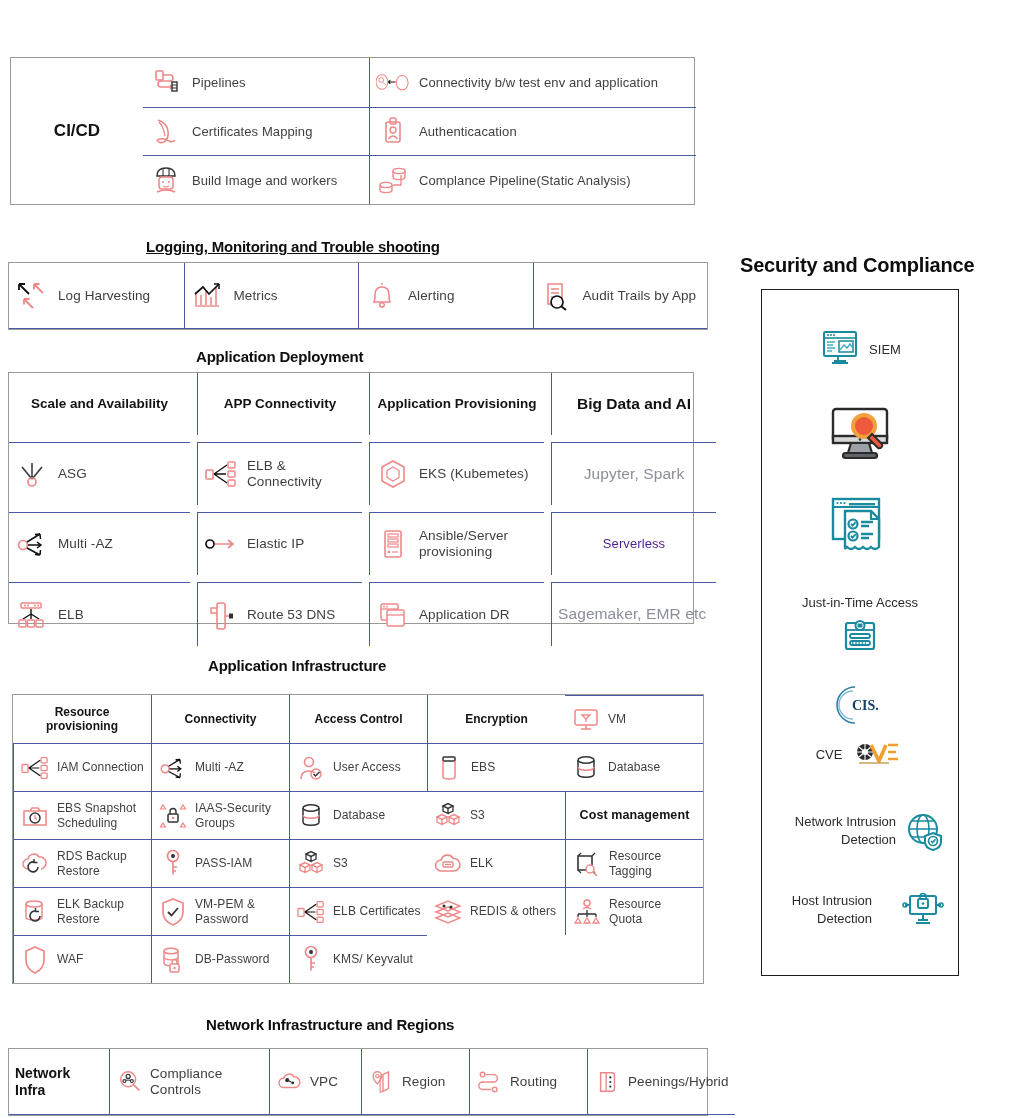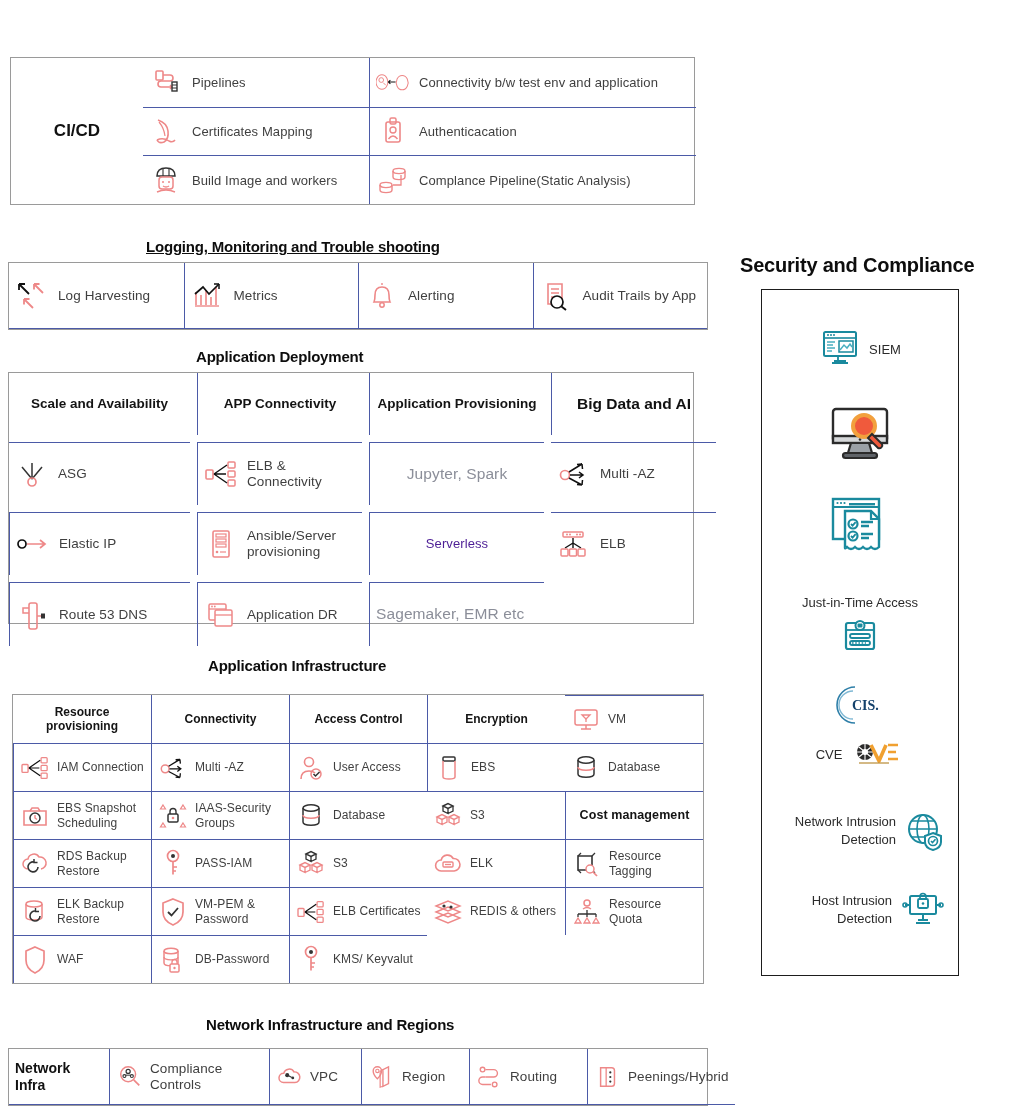--- a/index.html
+++ b/index.html
@@ -84,21 +84,21 @@
   #appinf{left:12px;top:694px;width:692px;height:290px;}
   #appinf .grid{grid-template-columns:1fr 1fr 1fr 1fr 1fr;
                 grid-template-rows:48px 1fr 1fr 1fr 1fr 1fr;}
   #appinf .lbl{font-size:12px;}
   #appinf .hdr{font-size:12px;}
   #appinf .ico{width:30px;height:30px;margin-right:7px;}
   #appinf .boldcell{font-weight:bold;font-size:12.5px;color:#141414;
                     justify-content:center;}
 
   
-  #netinf{left:8px;top:1048px;width:700px;height:58px;}
+  #netinf{left:8px;top:1048px;width:700px;height:68px;}
   #netinf .grid{grid-template-columns:100px 160px 92px 108px 118px 1fr;}
   #netinf .cell{border-bottom:1.5px solid #4b5aa7;}
   #netinf .lbl{font-size:13.5px;}
   #netinf .ico{width:28px;height:28px;margin-right:6px;}
   #netinf .rowname{font-weight:bold;font-size:14px;color:#111;line-height:1.2;}
 
   
   #secpanel{
     left:761px;top:289px;width:198px;height:687px;
     border:1.5px solid #1d1d1d;
@@ -265,20 +265,29 @@
       <span class="ico">
           <svg width="34" height="30" viewBox="0 0 34 30">
             <rect x="2" y="11" width="7" height="9" rx="1" fill="none" stroke="#EE8888" stroke-width="1.6"></rect>
             <rect x="24" y="3" width="7" height="6" rx="1" fill="none" stroke="#EE8888" stroke-width="1.5"></rect>
             <rect x="24" y="12" width="7" height="6" rx="1" fill="none" stroke="#EE8888" stroke-width="1.5"></rect>
             <rect x="24" y="21" width="7" height="6" rx="1" fill="none" stroke="#EE8888" stroke-width="1.5"></rect>
             <path d="M10 15 L23 6 M10 15 H22 M10 15 L23 24" stroke="#111" stroke-width="1.4" fill="none"></path>
           </svg>
         </span>
       <span class="lbl">ELB &amp; Connectivity</span>
+    </div>
+    <div class="cell hdiv vdiv">
+      <span class="ico">
+          <svg width="28" height="30" viewBox="0 0 28 30">
+            <path d="M14 2 L25 8 V22 L14 28 L3 22 V8 Z" fill="none" stroke="#EE8888" stroke-width="1.6"></path>
+            <path d="M14 8 L20 11.5 V18.5 L14 22 L8 18.5 V11.5 Z" fill="none" stroke="#EE8888" stroke-width="1.3"></path>
+          </svg>
+        </span>
+      <span class="lbl">EKS (Kubemetes)</span>
     </div>
     <div class="cell hdiv vdiv bigdata" style="justify-content:center">
       <span class="lbl bigdata" style="color:#8b8e99;font-size:15.5px">Jupyter, Spark</span>
     </div>
 
     <div class="cell hdiv">
       <span class="ico">
           <svg width="34" height="30" viewBox="0 0 34 30">
             <circle cx="8" cy="16" r="4.5" fill="none" stroke="#EE8888" stroke-width="1.7"></circle>
             <path d="M12 13 L25 5 M25 5 l-5 .5 M25 5 l.5 5" stroke="#111" stroke-width="1.5" fill="none"></path>
@@ -803,21 +812,21 @@
           <circle cx="18" cy="18" r="14" fill="none" stroke="#1A8A9E" stroke-width="2"></circle>
           <ellipse cx="18" cy="18" rx="6" ry="14" fill="none" stroke="#1A8A9E" stroke-width="1.6"></ellipse>
           <path d="M4 18 H32 M6.5 10 H29.5 M6.5 26 H29.5" stroke="#1A8A9E" stroke-width="1.5"></path>
           <path d="M28 22 l8 3 v6 q0 6 -8 8 q-8 -2 -8 -8 v-6 z" fill="#fff" stroke="#1A8A9E" stroke-width="2"></path>
           <circle cx="28" cy="30" r="4.5" fill="none" stroke="#1A8A9E" stroke-width="1.7"></circle>
           <path d="M26 30 l1.5 1.6 l3 -3.4" fill="none" stroke="#1A8A9E" stroke-width="1.6"></path>
         </svg>
       </span>
     </div>
 
-    <div class="secitem" style="top:600px;padding:0 12px;box-sizing:border-box;justify-content:flex-end;">
+    <div class="secitem" style="top:600px;padding:0 12px;box-sizing:border-box;justify-content:flex-end;gap:20px;">
       <span class="sectext right" style="margin-right:8px;line-height:1.35">Host Intrusion Detection</span>
       <span class="ico" style="width:46px;height:40px;margin:0">
         <svg width="44" height="38" viewBox="0 0 44 38">
           <rect x="9" y="5" width="26" height="18" rx="1.5" fill="none" stroke="#1A8A9E" stroke-width="2"></rect>
           <rect x="17" y="8" width="10" height="9" rx="1.2" fill="none" stroke="#1A8A9E" stroke-width="1.9"></rect>
           <path d="M19 8 V5.5 a3 3 0 0 1 6 0 V8" fill="none" stroke="#1A8A9E" stroke-width="1.7"></path>
           <circle cx="22" cy="12.5" r="1.3" fill="#1A8A9E"></circle>
           <path d="M9 14 H4 M35 14 h5" stroke="#1A8A9E" stroke-width="1.8"></path>
           <circle cx="4" cy="14" r="2" fill="none" stroke="#1A8A9E" stroke-width="1.6"></circle>
           <circle cx="40" cy="14" r="2" fill="none" stroke="#1A8A9E" stroke-width="1.6"></circle>

